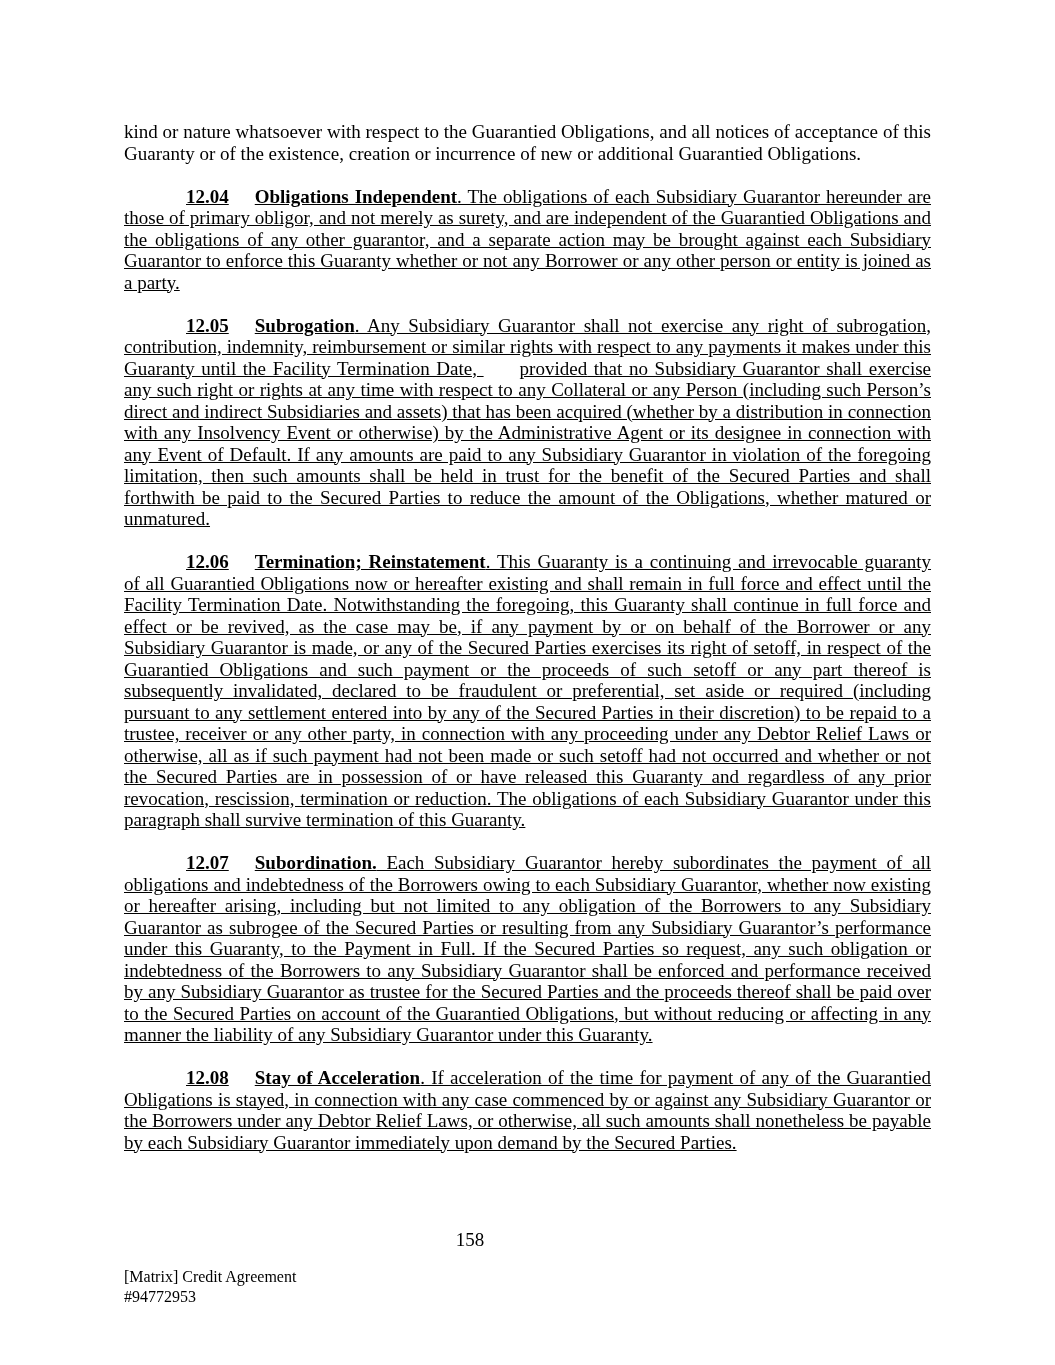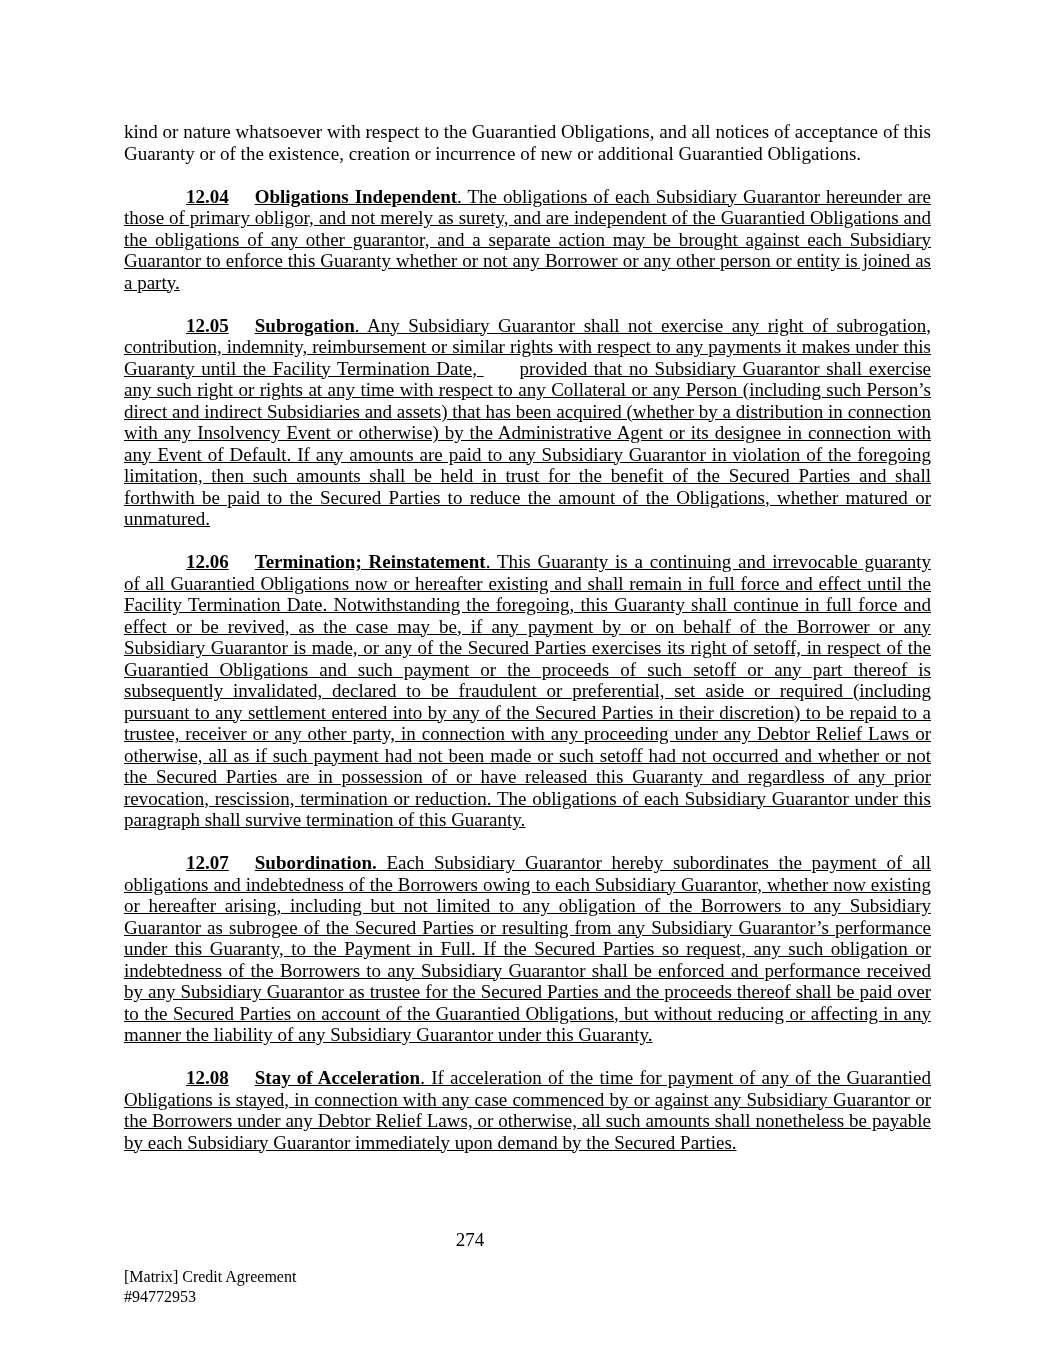--- a/index.html
+++ b/index.html
@@ -62,18 +62,18 @@
 
 <div class="page">
   <div class="body-text" id="doc-body">
       <p class="para"><span>kind or nature whatsoever with respect to the Guarantied Obligations, and all notices of acceptance of this Guaranty or of the existence, creation or incurrence of new or additional Guarantied Obligations.</span></p>
       <p class="para indent"><span class="run-bold">12.04</span><span class="tab">&nbsp;</span><span class="run-bold">Obligations Independent</span><span>.  The obligations of each Subsidiary Guarantor hereunder are those of primary obligor, and not merely as surety, and are independent of the Guarantied Obligations and the obligations of any other guarantor, and a separate action may be brought against each Subsidiary Guarantor to enforce this Guaranty whether or not any Borrower or any other person or entity is joined as a party.</span></p>
       <p class="para indent"><span class="run-bold">12.05</span><span class="tab">&nbsp;</span><span class="run-bold">Subrogation</span><span>.  Any Subsidiary Guarantor shall not exercise any right of subrogation, contribution, indemnity, reimbursement or similar rights with respect to any payments it makes under this Guaranty until the Facility Termination Date, </span><span class="run-underline">provided</span><span> that no Subsidiary Guarantor shall exercise any such right or rights at any time with respect to any Collateral or any Person (including such Person’s direct and indirect Subsidiaries and assets) that has been acquired (whether by a distribution in connection with any Insolvency Event or otherwise) by the Administrative Agent or its designee in connection with any Event of Default. If any amounts are paid to any Subsidiary Guarantor in violation of the foregoing limitation, then such amounts shall be held in trust for the benefit of the Secured Parties and shall forthwith be paid to the Secured Parties to reduce the amount of the Obligations, whether matured or unmatured.</span></p>
       <p class="para indent"><span class="run-bold">12.06</span><span class="tab">&nbsp;</span><span class="run-bold">Termination; Reinstatement</span><span>.  This Guaranty is a continuing and irrevocable guaranty of all Guarantied Obligations now or hereafter existing and shall remain in full force and effect until the Facility Termination Date.  Notwithstanding the foregoing, this Guaranty shall continue in full force and effect or be revived, as the case may be, if any payment by or on behalf of the Borrower or any Subsidiary Guarantor is made, or any of the Secured Parties exercises its right of setoff, in respect of the Guarantied Obligations and such payment or the proceeds of such setoff or any part thereof is subsequently invalidated, declared to be fraudulent or preferential, set aside or required (including pursuant to any settlement entered into by any of the Secured Parties in their discretion) to be repaid to a trustee, receiver or any other party, in connection with any proceeding under any Debtor Relief Laws or otherwise, all as if such payment had not been made or such setoff had not occurred and whether or not the Secured Parties are in possession of or have released this Guaranty and regardless of any prior revocation, rescission, termination or reduction.  The obligations of each Subsidiary Guarantor under this paragraph shall survive termination of this Guaranty.</span></p>
       <p class="para indent"><span class="run-bold">12.07</span><span class="tab">&nbsp;</span><span class="run-bold">Subordination.</span><span>  Each Subsidiary Guarantor hereby subordinates the payment of all obligations and indebtedness of the Borrowers owing to each Subsidiary Guarantor, whether now existing or hereafter arising, including but not limited to any obligation of the Borrowers to any Subsidiary Guarantor as subrogee of the Secured Parties or resulting from any Subsidiary Guarantor’s performance under this Guaranty, to the Payment in Full.  If the Secured Parties so request, any such obligation or indebtedness of the Borrowers to any Subsidiary Guarantor shall be enforced and performance received by any Subsidiary Guarantor as trustee for the Secured Parties and the proceeds thereof shall be paid over to the Secured Parties on account of the Guarantied Obligations, but without reducing or affecting in any manner the liability of any Subsidiary Guarantor under this Guaranty.</span></p>
       <p class="para indent"><span class="run-bold">12.08</span><span class="tab">&nbsp;</span><span class="run-bold">Stay of Acceleration</span><span>.  If acceleration of the time for payment of any of the Guarantied Obligations is stayed, in connection with any case commenced by or against any Subsidiary Guarantor or the Borrowers under any Debtor Relief Laws, or otherwise, all such amounts shall nonetheless be payable by each Subsidiary Guarantor immediately upon demand by the Secured Parties.</span></p>
     </div>
-  <div class="page-number">274</div>
+  <div class="page-number">158</div>
   <div class="footer">
     <div>[Matrix] Credit Agreement</div>
     <div>#94772953</div>
   </div>
 </div>
 
 </body></html>

